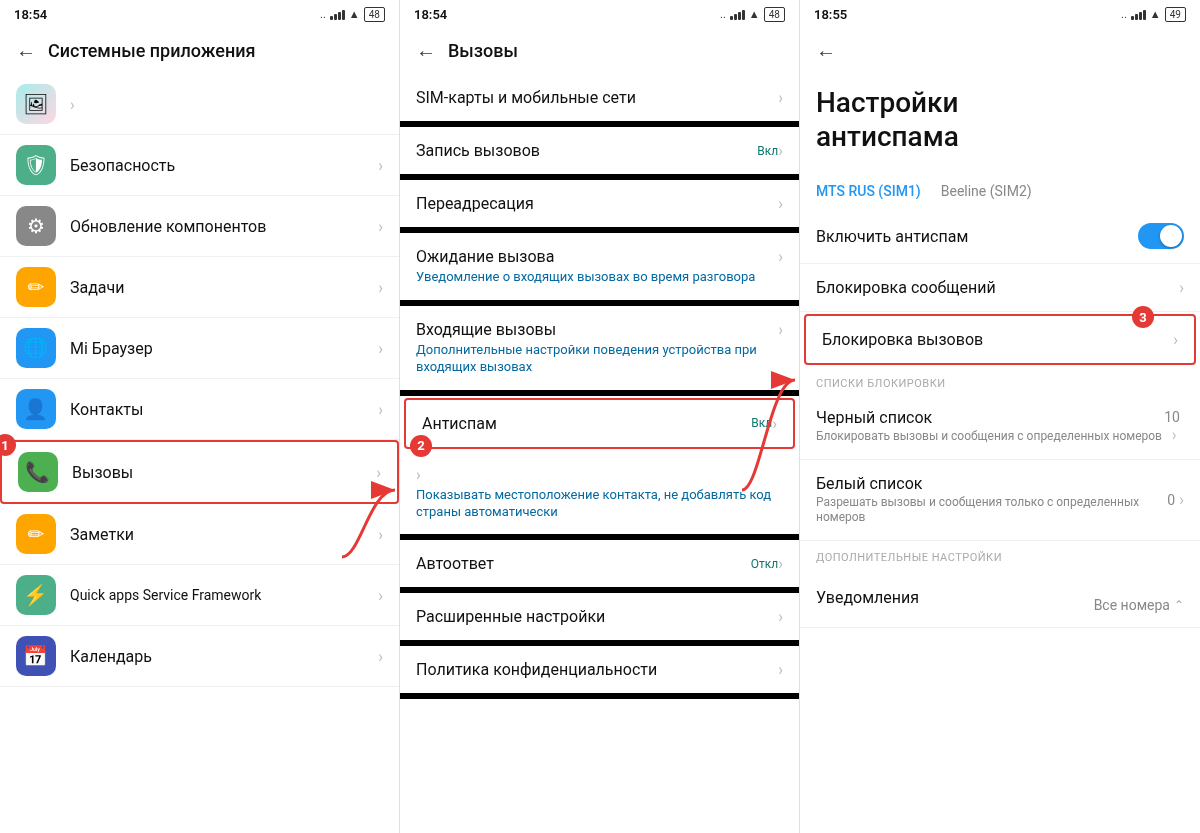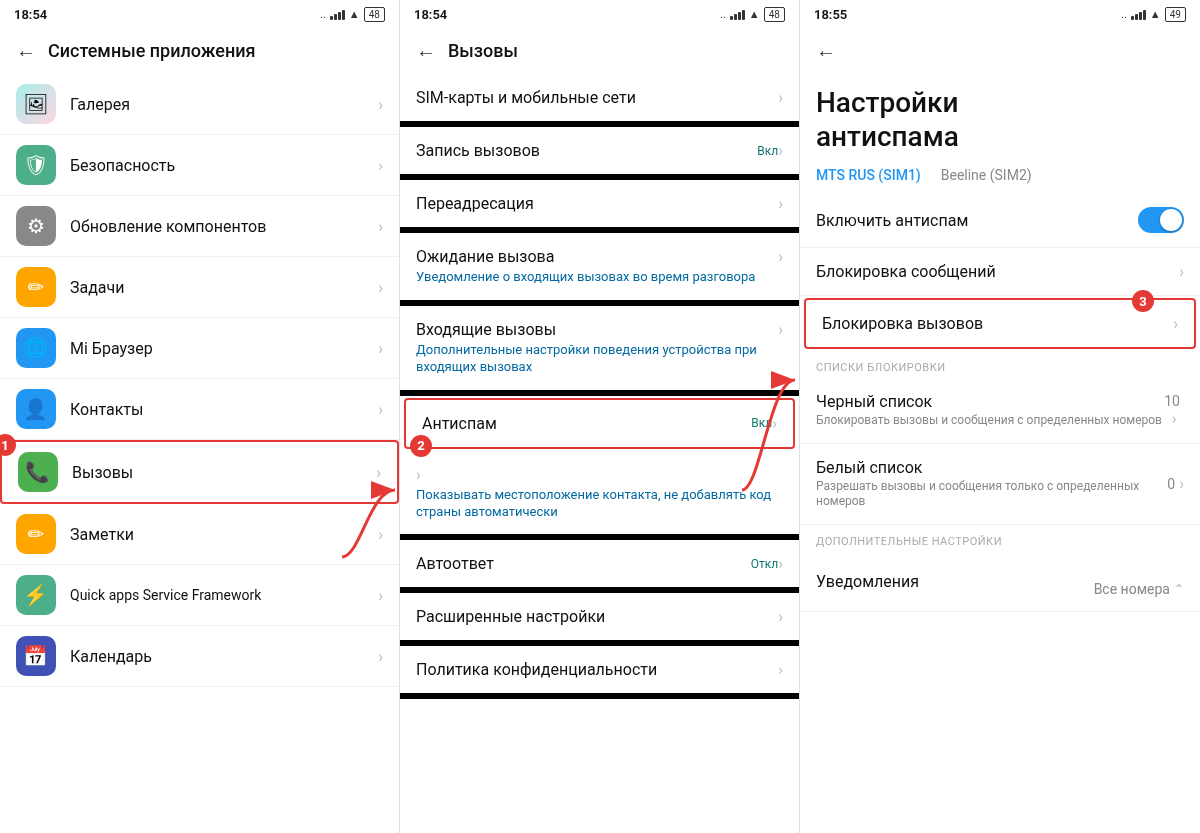--- a/index.html
+++ b/index.html
@@ -157,20 +157,21 @@
       font-weight: 500;
       color: #111;
       padding: 12px 16px 8px;
       line-height: 1.2;
     }
     .sim-tabs {
       display: flex;
       align-items: center;
       padding: 6px 16px 10px;
       gap: 20px;
+      margin-top: 16px;
     }
     .sim-tab {
       font-size: 14px;
       cursor: pointer;
     }
     .sim-tab-active { color: #2196f3; font-weight: 500; }
     .sim-tab-inactive { color: #888; }
     .p3-row {
       display: flex;
       align-items: center;
@@ -266,21 +267,20 @@
 
     <div class="panel-header">
       <span class="back-arrow">←</span>
       <span class="header-title">Системные приложения</span>
     </div>
 
     <div style="flex:1;overflow-y:auto;">
 
       <div class="list-item">
         <div class="app-icon icon-gallery">🖼</div>
-        <span class="item-text">Галерея</span>
         <span class="chevron">›</span>
       </div>
 
       <div class="list-item">
         <div class="app-icon icon-security" style="color:#fff;">🛡</div>
         <span class="item-text">Безопасность</span>
         <span class="chevron">›</span>
       </div>
 
       <div class="list-item">

